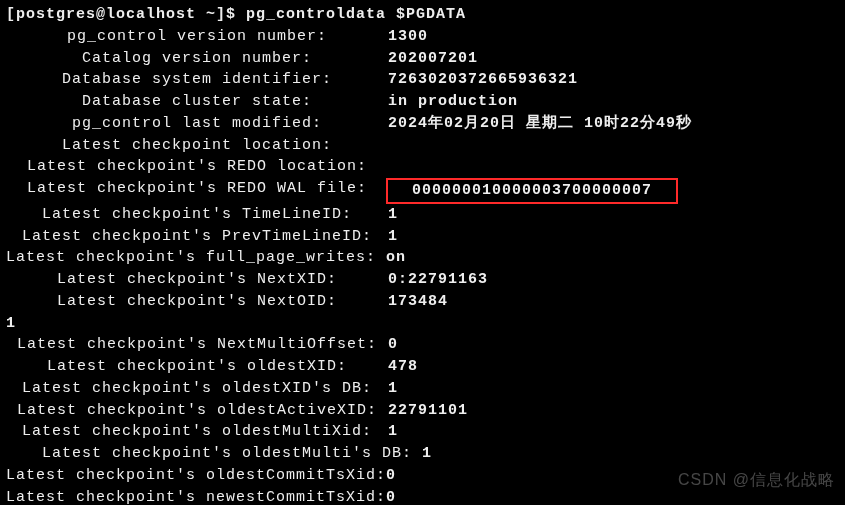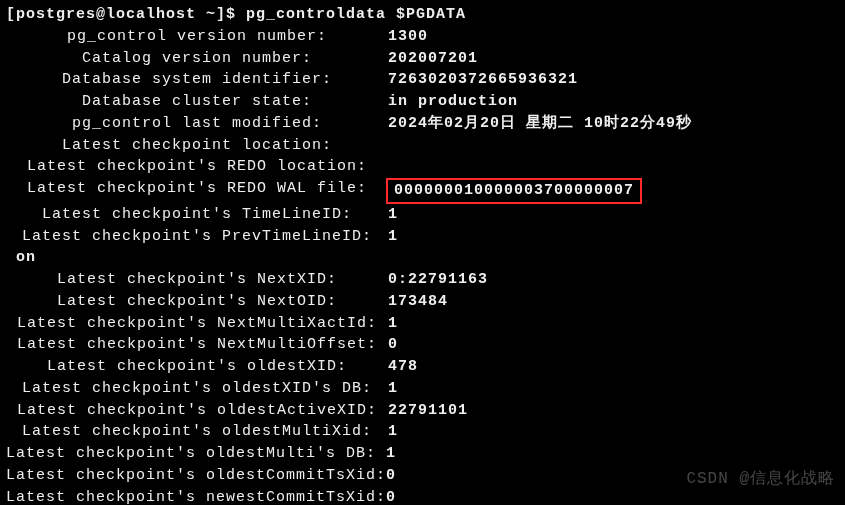--- a/index.html
+++ b/index.html
@@ -30,55 +30,55 @@
     display: inline-block;
     width: 382px;
     white-space: pre;
   }
   .value {
     white-space: pre;
     font-weight: bold;
   }
   .boxed {
     border: 2px solid #ff2a2a;
-    padding: 0 6px;
+    padding: 0 24px;
     margin-left: -2px;
   }
   .watermark {
     position: absolute;
     right: 10px;
     bottom: 14px;
     color: rgba(200,200,200,0.35);
-    font-family: Liberation Mono, monospace;
+    font-family: Liberation Sans, sans-serif;
     font-size: 16px;
     letter-spacing: 1px;
     pointer-events: none;
   }
 </style>
 </head>
 <body>
 
 <div class="prompt-line">[postgres@localhost ~]$ pg_controldata $PGDATA</div>
 <div id="rows-container">
     <div class="row"><span class="label">pg_control version number:</span><span class="value">1300</span></div>
     <div class="row"><span class="label">Catalog version number:</span><span class="value">202007201</span></div>
     <div class="row"><span class="label">Database system identifier:</span><span class="value">7263020372665936321</span></div>
     <div class="row"><span class="label">Database cluster state:</span><span class="value">in production</span></div>
     <div class="row"><span class="label">pg_control last modified:</span><span class="value">2024年02月20日 星期二 10时22分49秒</span></div>
     <div class="row"><span class="label">Latest checkpoint location:</span></div>
     <div class="row"><span class="label">Latest checkpoint's REDO location:</span></div>
     <div class="row"><span class="label">Latest checkpoint's REDO WAL file:</span><span class="value boxed">000000010000003700000007</span></div>
     <div class="row"><span class="label">Latest checkpoint's TimeLineID:</span><span class="value">1</span></div>
     <div class="row"><span class="label">Latest checkpoint's PrevTimeLineID:</span><span class="value">1</span></div>
-    <div class="row"><span class="value"> on</span></div>
+    <div class="row"><span class="label" style="width: auto;">Latest checkpoint's full_page_writes:</span><span class="value"> on</span></div>
     <div class="row"><span class="label">Latest checkpoint's NextXID:</span><span class="value">0:22791163</span></div>
     <div class="row"><span class="label">Latest checkpoint's NextOID:</span><span class="value">173484</span></div>
-    <div class="row"><span class="label">Latest checkpoint's NextMultiXactId:</span><span class="value">1</span></div>
+    <div class="row"><span class="value">1</span></div>
     <div class="row"><span class="label">Latest checkpoint's NextMultiOffset:</span><span class="value">0</span></div>
     <div class="row"><span class="label">Latest checkpoint's oldestXID:</span><span class="value">478</span></div>
     <div class="row"><span class="label">Latest checkpoint's oldestXID's DB:</span><span class="value">1</span></div>
     <div class="row"><span class="label">Latest checkpoint's oldestActiveXID:</span><span class="value">22791101</span></div>
     <div class="row"><span class="label">Latest checkpoint's oldestMultiXid:</span><span class="value">1</span></div>
-    <div class="row"><span class="label" style="width: auto;">Latest checkpoint's oldestMulti's DB:</span><span class="value"> 1</span></div>
+    <div class="row"><span class="label" style="width: auto; margin-left: 36px;">Latest checkpoint's oldestMulti's DB:</span><span class="value"> 1</span></div>
     <div class="row"><span class="label" style="width: auto;">Latest checkpoint's oldestCommitTsXid:</span><span class="value">0</span></div>
     <div class="row"><span class="label" style="width: auto;">Latest checkpoint's newestCommitTsXid:</span><span class="value">0</span></div>
   </div>
 <div class="watermark">CSDN @信息化战略</div>
 
 </body></html>

